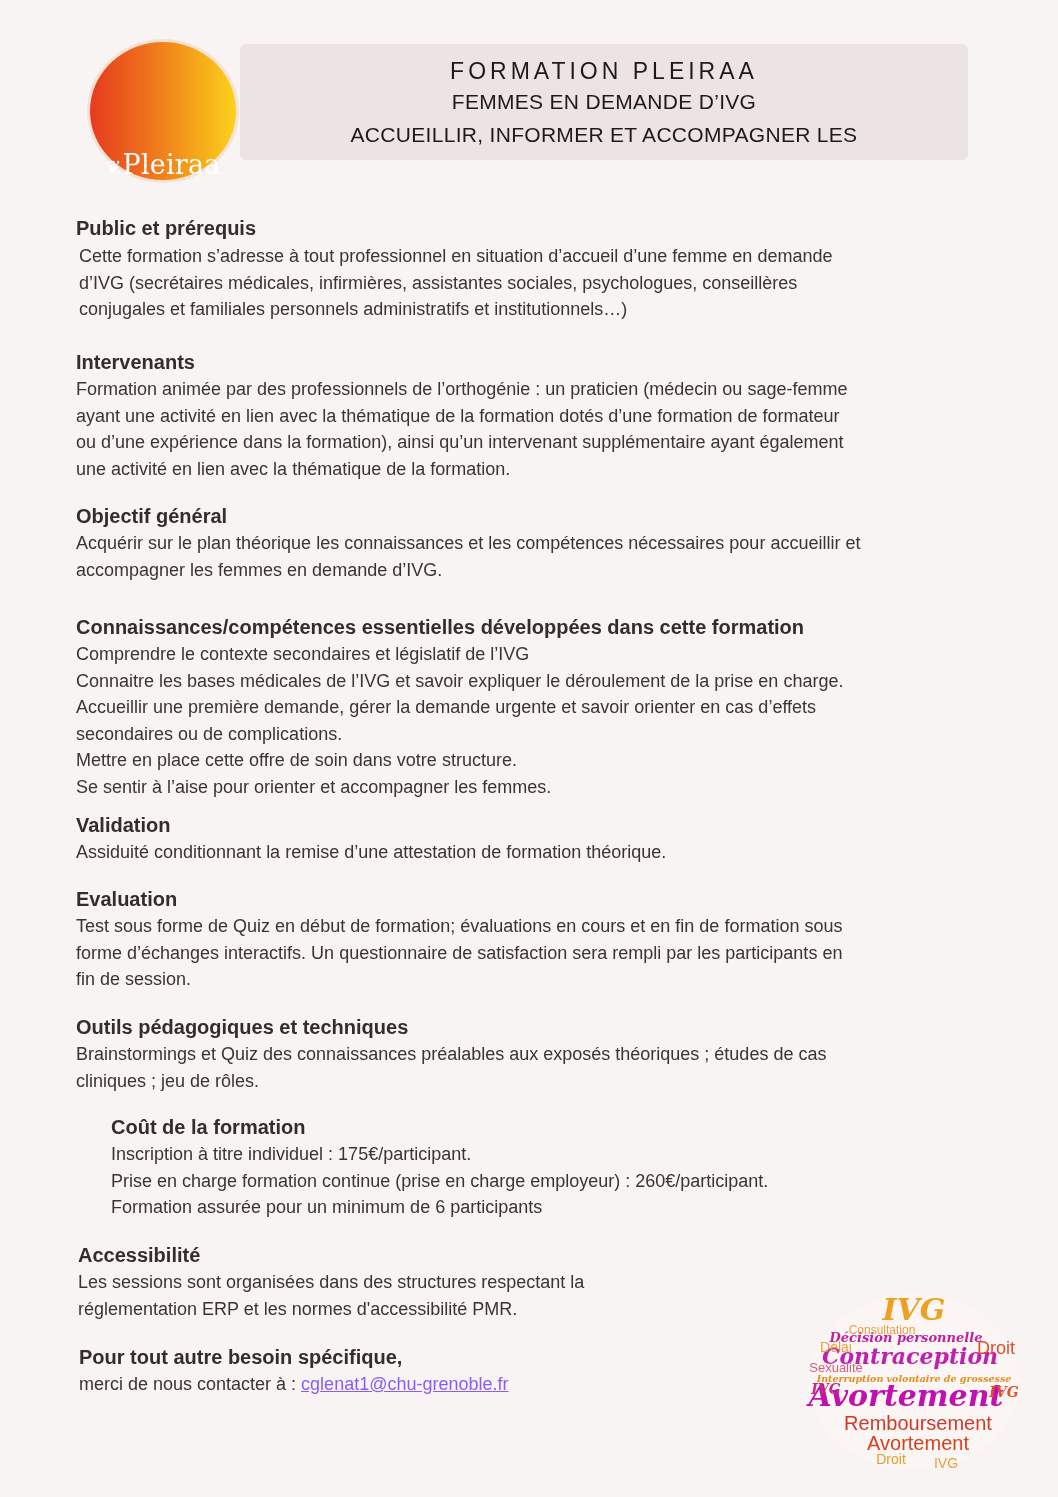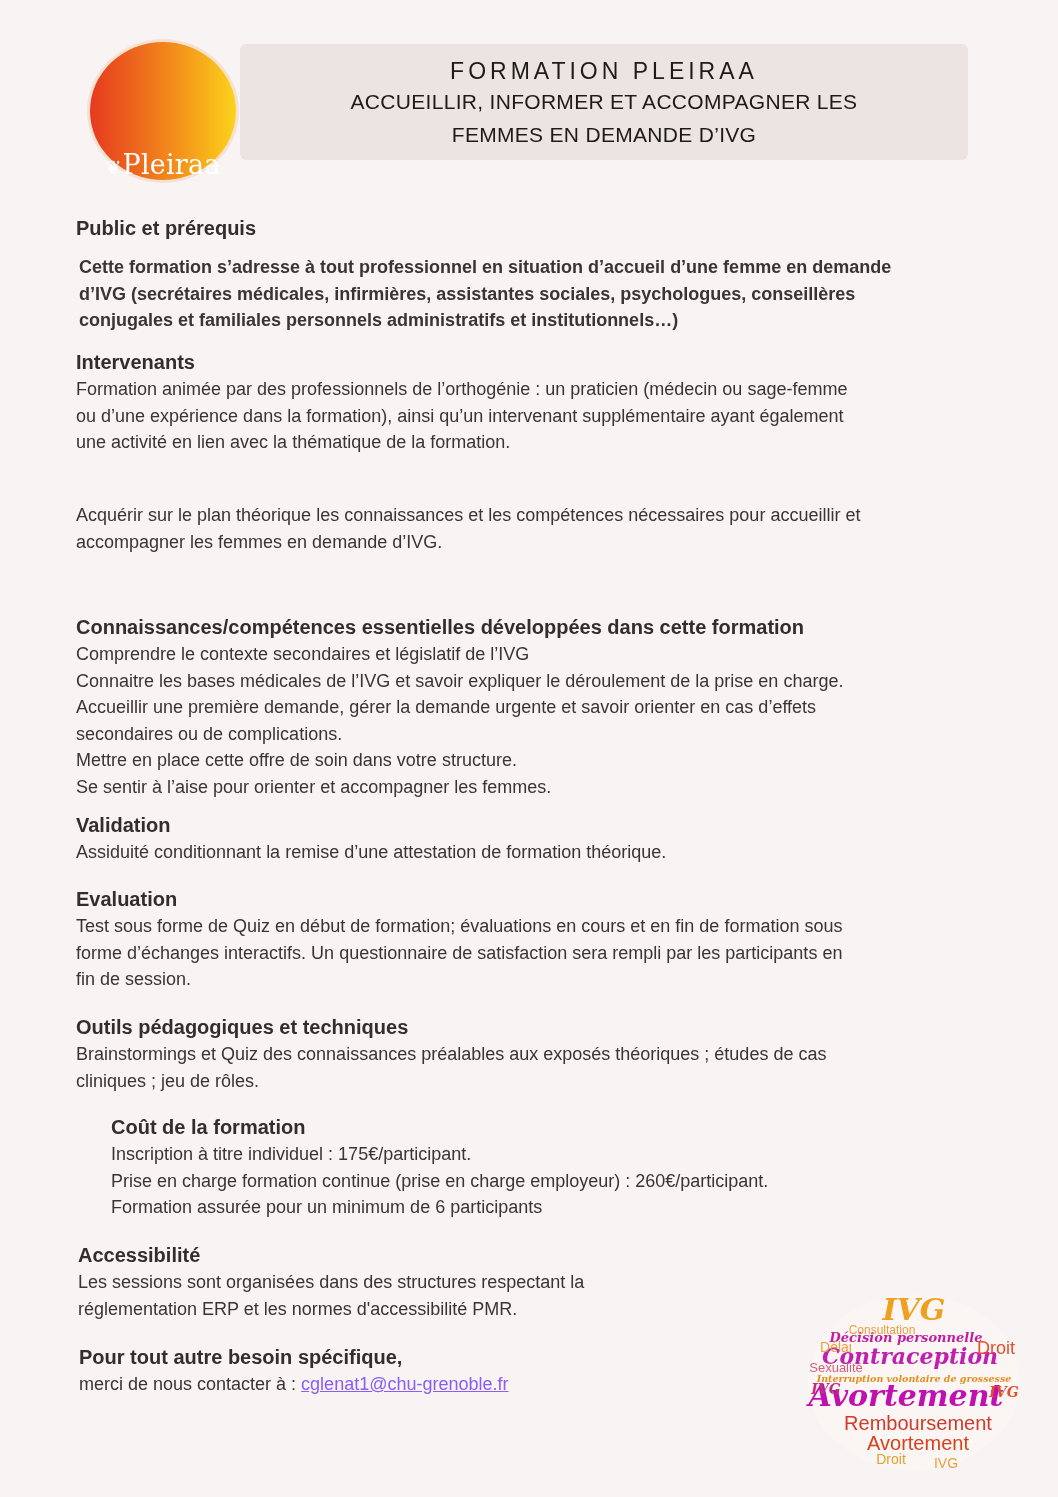--- a/index.html
+++ b/index.html
@@ -59,45 +59,47 @@
 <body>
 
 <div class="logo">
   <span class="logo-text">
     <span class="logo-tree">❦</span><span>Pleiraa</span>
   </span>
 </div>
 
 <div class="header-box">
   <div class="header-title">FORMATION PLEIRAA</div>
+  <div class="header-sub">FEMMES EN DEMANDE D’IVG</div>
   <div class="header-sub">ACCUEILLIR, INFORMER ET ACCOMPAGNER LES</div>
-  <div class="header-sub">FEMMES EN DEMANDE D’IVG</div>
 </div>
 
 <div class="content">
 
   <div class="section" style="top:0px;">
     <h2>Public et prérequis</h2>
-    <p style="margin-top:12px; padding-left:3px;font-weight:bold;">
+    <p style="margin-top:1px; padding-left:3px;">
       <span class="line">Cette formation s’adresse à tout professionnel en situation d’accueil d’une femme en demande</span>
       <span class="line">d’IVG (secrétaires médicales, infirmières, assistantes sociales, psychologues, conseillères</span>
       <span class="line">conjugales et familiales personnels administratifs et institutionnels…)</span>
     </p>
   </div>
 
   <div class="section" style="top:134px;">
     <h2>Intervenants</h2>
     <p>
       <span class="line">Formation animée par des professionnels de l’orthogénie : un praticien (médecin ou sage-femme</span>
+      <span class="line">ayant une activité en lien avec la thématique de la formation dotés d’une formation de formateur</span>
       <span class="line">ou d’une expérience dans la formation), ainsi qu’un intervenant supplémentaire ayant également</span>
       <span class="line">une activité en lien avec la thématique de la formation.</span>
     </p>
   </div>
 
   <div class="section" style="top:288px;">
+    <h2>Objectif général</h2>
     <p>
       <span class="line">Acquérir sur le plan théorique les connaissances et les compétences nécessaires pour accueillir et</span>
       <span class="line">accompagner les femmes en demande d’IVG.</span>
     </p>
   </div>
 
   <div class="section" style="top:399px;">
     <h2>Connaissances/compétences essentielles développées dans cette formation</h2>
     <p>
       <span class="line">Comprendre le contexte secondaires et législatif de l’IVG</span>

